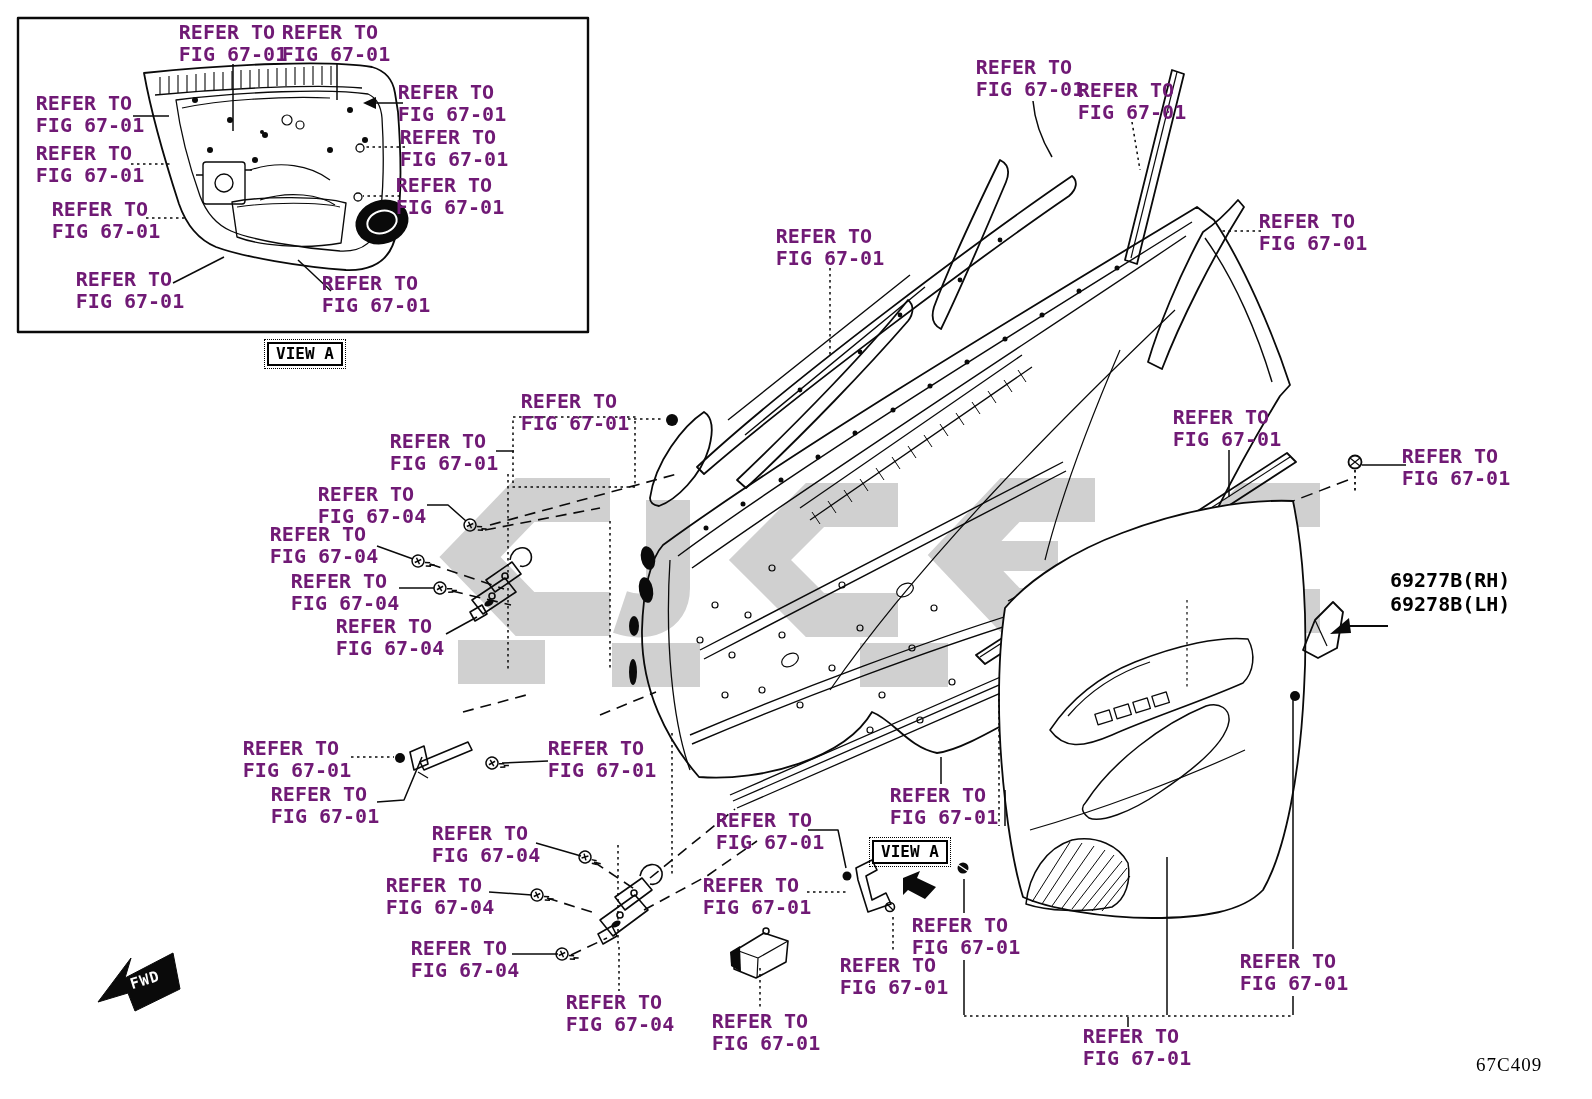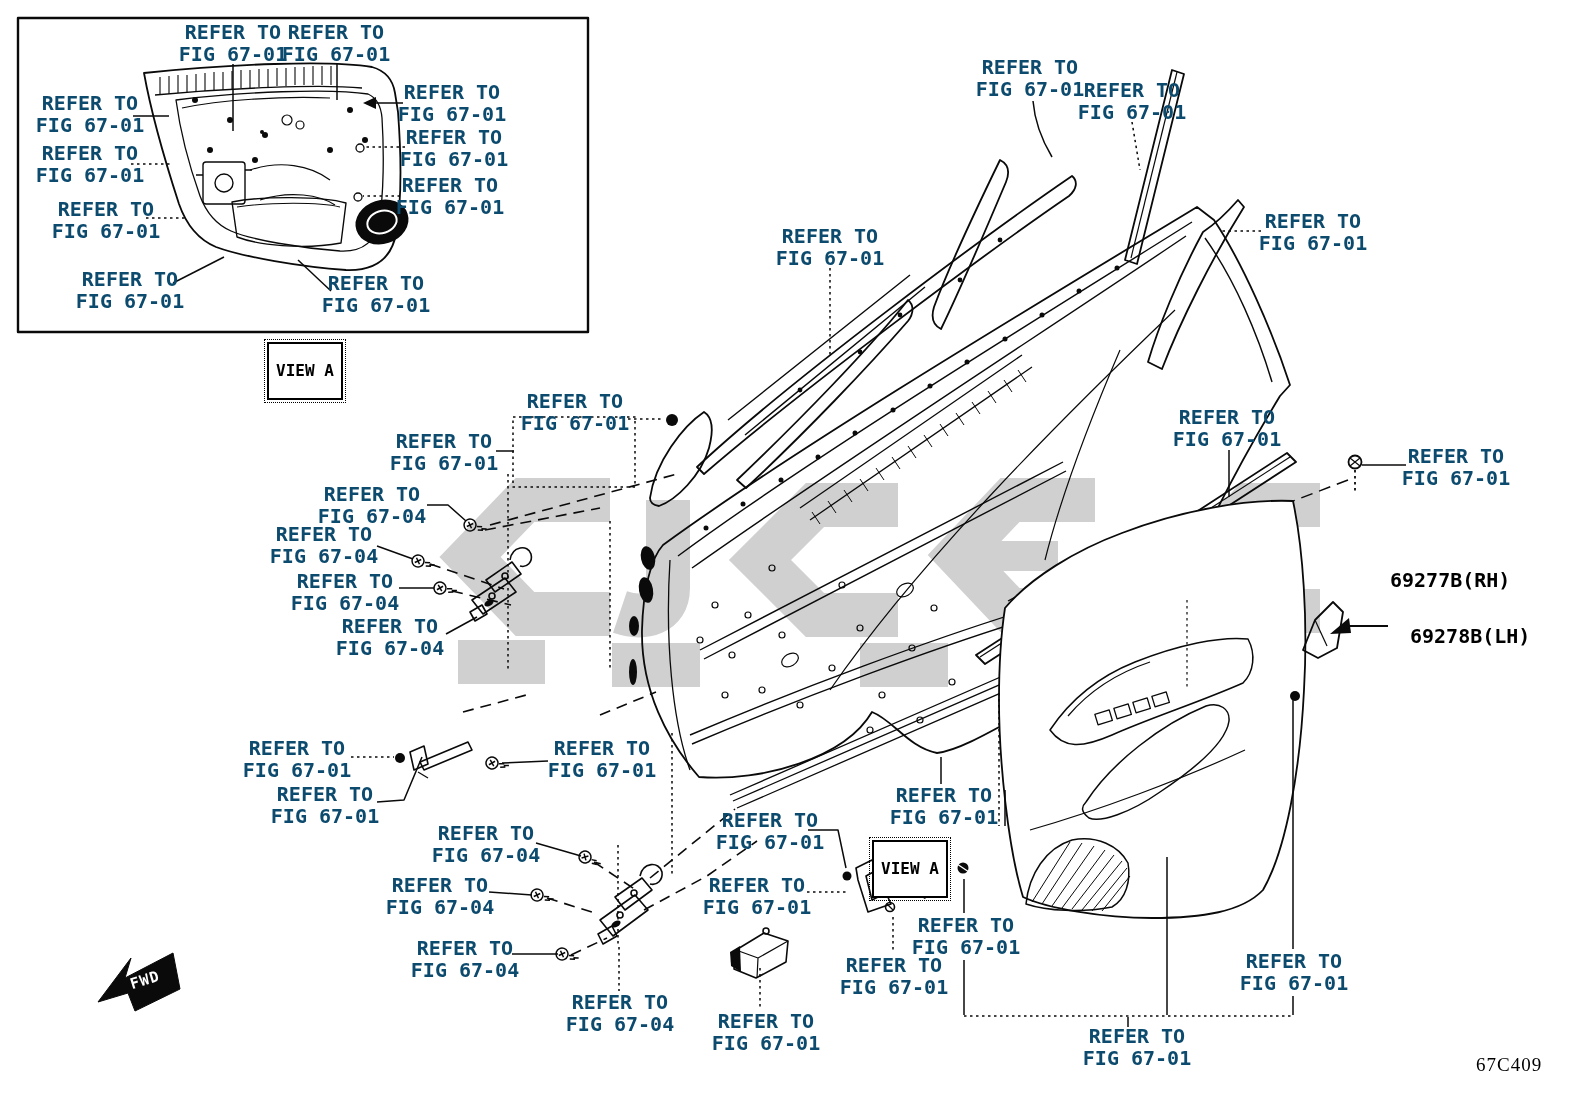--- a/index.html
+++ b/index.html
@@ -1,23 +1,23 @@
 <!DOCTYPE html>
 <html><head>
 <meta charset="utf-8">
 <style>
   html,body{margin:0;padding:0;background:#fff;}
   #stage{position:relative;width:1592px;height:1099px;background:#ffffff;overflow:hidden;
          font-family:"DejaVu Sans Mono",monospace;}
   #art{position:absolute;left:0;top:0;z-index:1;}
-  .lbl{position:absolute;z-index:3;transform:translateX(-50%);text-align:center;
-       font:700 20px/21.5px "DejaVu Sans Mono",monospace;color:#0c4a6e;white-space:pre;}
+  .lbl{position:absolute;z-index:3;transform:translateX(-50%);text-align:left;
+       font:700 20px/21.5px "DejaVu Sans Mono",monospace;color:#701a75;white-space:pre;}
   .partno{position:absolute;z-index:3;font:700 20px/24px "DejaVu Sans Mono",monospace;color:#000;white-space:pre;}
   .viewa{position:absolute;z-index:3;border:2px solid #000;outline:1px dotted #000;outline-offset:2px;
-         background:#fff;font:700 16px/18px "DejaVu Sans Mono",monospace;padding:18px 7px;color:#000;}
+         background:#fff;font:700 16px/18px "DejaVu Sans Mono",monospace;padding:1px 7px;color:#000;}
   .figcode{position:absolute;z-index:3;font:400 19px/20px "DejaVu Sans Mono",monospace;letter-spacing:1px;color:#000;}
   .fwd{position:absolute;z-index:4;color:#fff;font:700 15px/15px "DejaVu Sans Mono",monospace;
        transform:rotate(-17deg);letter-spacing:1px;}
 </style>
 </head>
 <body>
 
 <div id="stage">
 
   <svg id="art" width="1592" height="1099" viewBox="0 0 1592 1099">
@@ -391,18 +391,18 @@
       <div class="lbl" style="left: 966px; top: 915px;"><span>REFER TO</span><br><span>FIG 67-01</span></div>
       <div class="lbl" style="left: 766px; top: 1011px;"><span>REFER TO</span><br><span>FIG 67-01</span></div>
       <div class="lbl" style="left: 1294px; top: 951px;"><span>REFER TO</span><br><span>FIG 67-01</span></div>
       <div class="lbl" style="left: 1137px; top: 1026px;"><span>REFER TO</span><br><span>FIG 67-01</span></div>
     </div>
 
   <div class="viewa" style="left:267px;top:342px;">VIEW A</div>
   <div class="viewa" style="left:872px;top:840px;">VIEW A</div>
 
   <div class="partno" style="left:1390px;top:568px;">69277B(RH)</div>
-  <div class="partno" style="left:1390px;top:624px;margin-left:20px;">69278B(LH)</div>
+  <div class="partno" style="left:1390px;top:592px;">69278B(LH)</div>
 
   <div class="figcode" style="left:1476px;top:1055px;font-family:Liberation Serif, serif;">67C409</div>
 
   <div class="fwd" style="left:130px;top:973px;">FWD</div>
 </div>
 
 </body></html>

